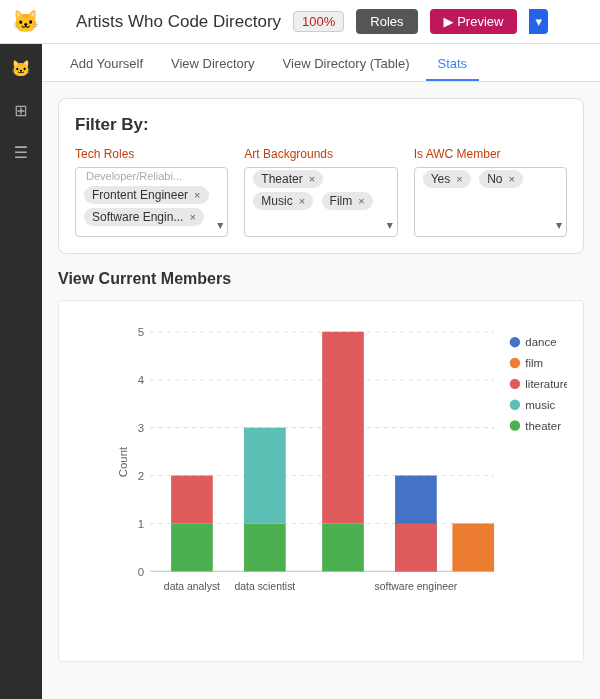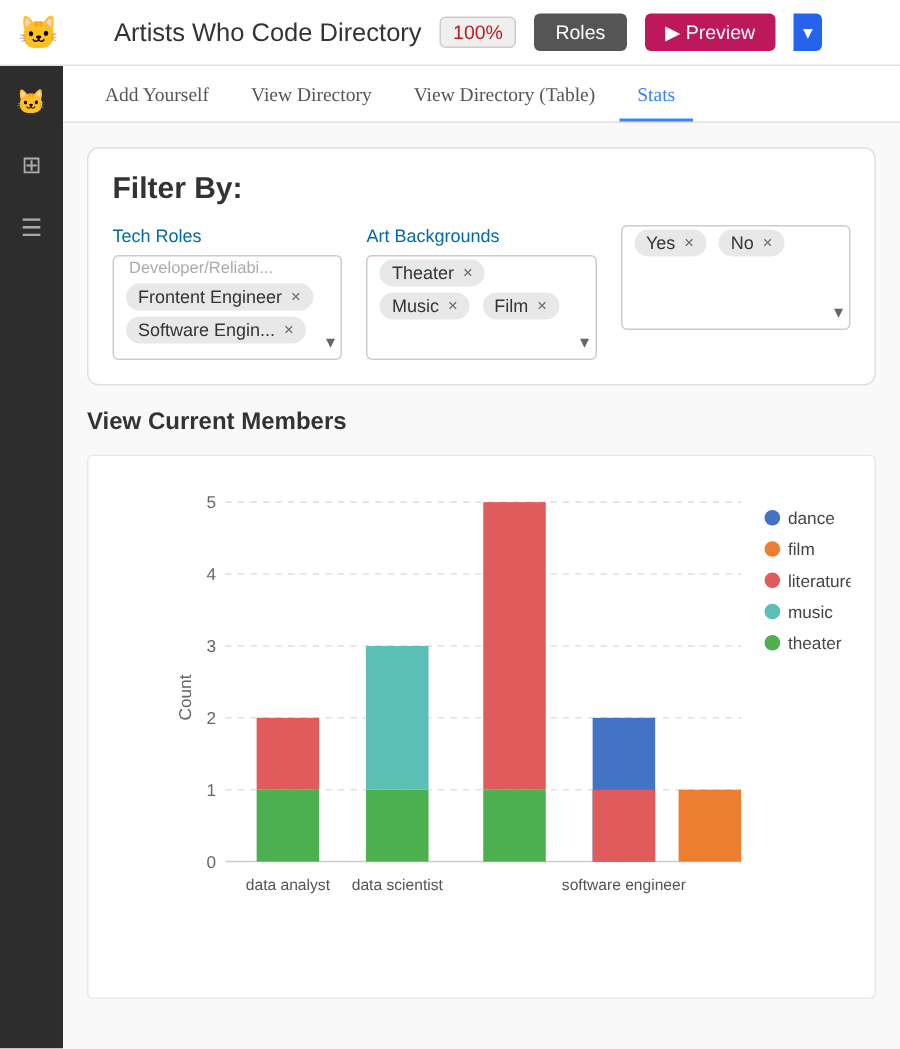--- a/index.html
+++ b/index.html
@@ -103,21 +103,20 @@
     }
 
     
     .tabbar {
       background: #fff;
       border-bottom: 1px solid #e0e0e0;
       display: flex;
       align-items: flex-end;
       padding: 0 16px;
       height: 38px;
-      font-family: Liberation Serif, serif;
     }
     .tab {
       font-size: 13px;
       color: #555;
       padding: 8px 12px;
       cursor: pointer;
       border-bottom: 2px solid transparent;
       margin-right: 4px;
     }
     .tab.active {
@@ -128,35 +127,35 @@
 
     
     .card {
       background: #fff;
       border: 1px solid #e0e0e0;
       border-radius: 8px;
       margin: 16px;
       padding: 16px;
     }
     .filter-title {
-      font-size: 20px;
+      font-size: 17px;
       font-weight: 600;
       color: #333;
       margin-bottom: 12px;
     }
     .filter-row {
       display: flex;
       gap: 16px;
     }
     .filter-col {
       flex: 1;
     }
     .filter-col-label {
       font-size: 12px;
-      color: #0369a1;
+      color: #c2410c;
       margin-bottom: 6px;
     }
     .filter-select-box {
       border: 1px solid #ccc;
       border-radius: 4px;
       padding: 0 6px;
       min-height: 70px;
       background: #fff;
       position: relative;
       overflow: hidden;
@@ -258,20 +257,21 @@
           </div>
           <div class="tag">
             <span>Film</span>
             <span class="x">×</span>
           </div>
           <span class="dropdown-arrow">▾</span>
         </div>
       </div>
 
       <div class="filter-col">
+        <div class="filter-col-label">Is AWC Member</div>
         <div class="filter-select-box">
           <div class="tag">
             <span>Yes</span>
             <span class="x">×</span>
           </div>
           <div class="tag">
             <span>No</span>
             <span class="x">×</span>
           </div>
           <span class="dropdown-arrow">▾</span>

